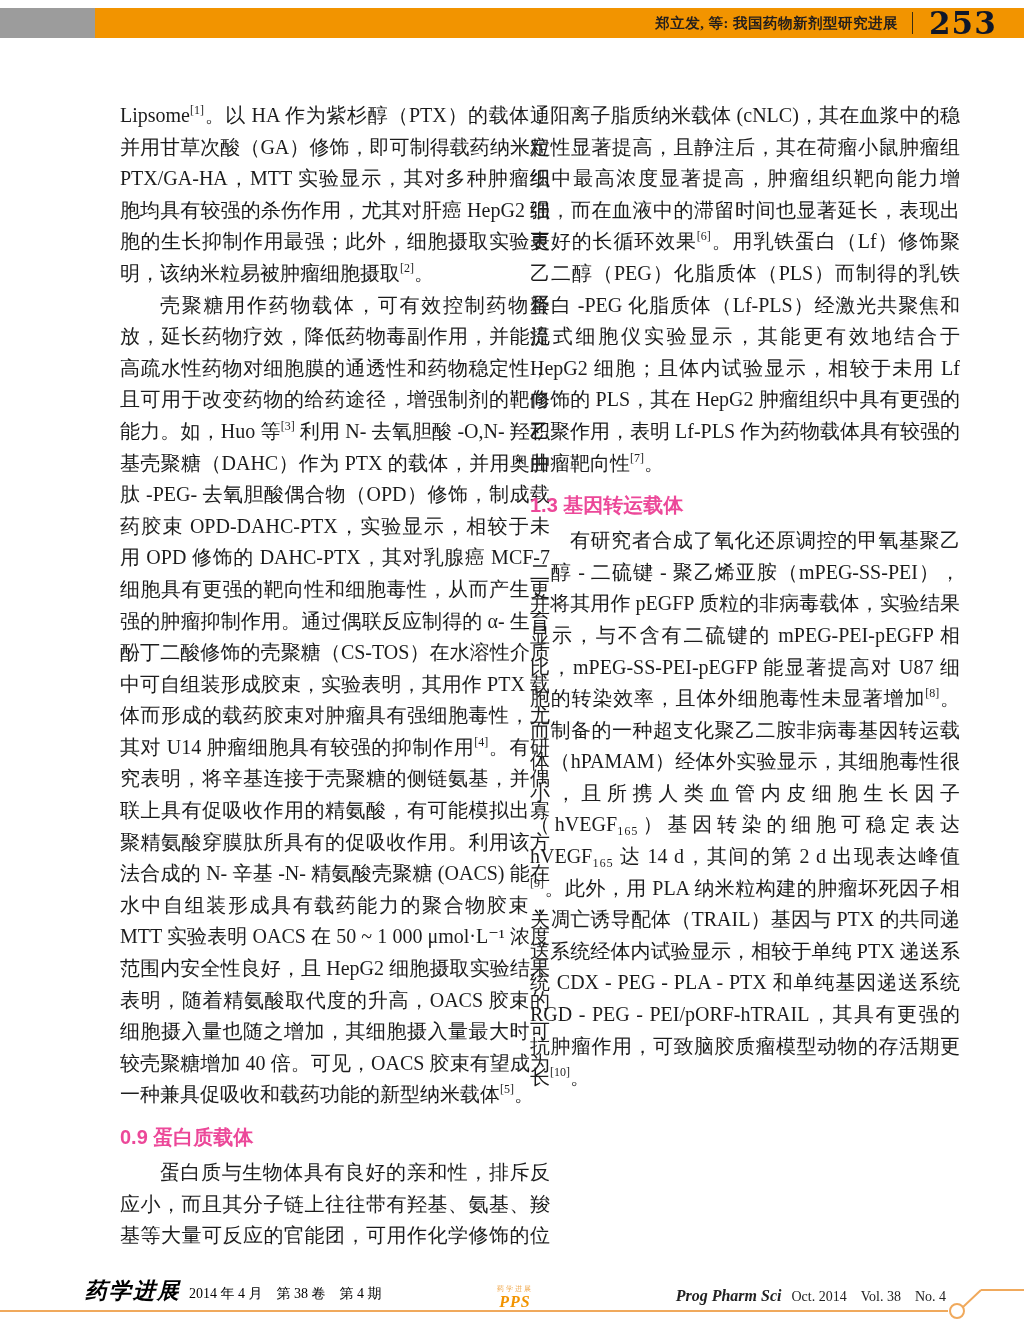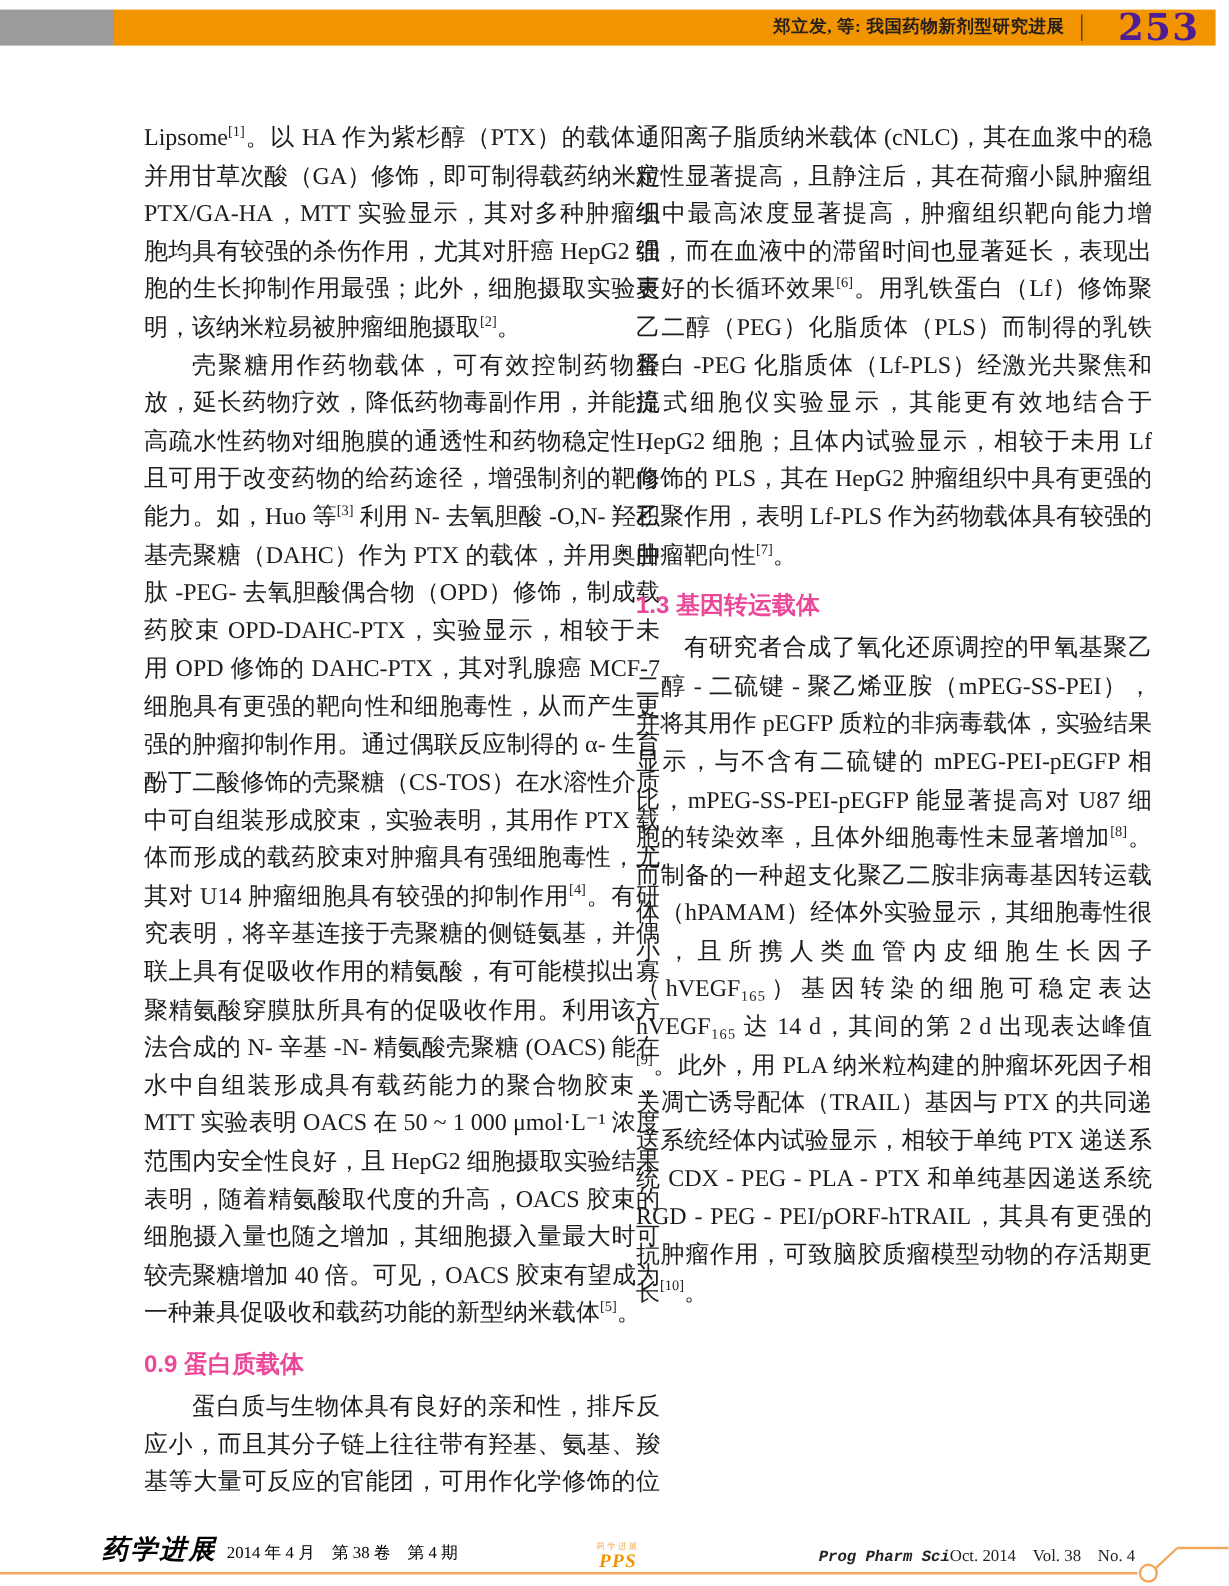--- a/index.html
+++ b/index.html
@@ -6,32 +6,32 @@
   .page{
     position:relative;width:1024px;height:1322px;margin:0 auto;
     background:#ffffff;overflow:hidden;
     font-family:"Liberation Serif","DejaVu Serif",serif;
     color:#1c1c1c;
   }
   
   .header{position:absolute;top:8px;left:0;width:1024px;height:30px;}
   .gray-block{position:absolute;left:0;top:0;width:95px;height:30px;background:#9c9c9c;}
   .orange-bar{
-    position:absolute;left:95px;top:0;right:11px;height:30px;background:#f29400;
+    position:absolute;left:95px;top:0;right:0;height:30px;background:#f29400;
     display:flex;align-items:center;justify-content:flex-end;
   }
   .running-title{
     font-size:14.5px;font-weight:bold;color:#241f1c;letter-spacing:.5px;
     margin-right:14px;line-height:30px;
   }
   .header-divider{width:1px;height:22px;background:#3a2c12;margin-right:16px;}
   .page-number{
-    width:95px;font-size:31px;font-weight:bold;color:#4c1d95;
+    width:95px;font-size:31px;font-weight:bold;color:#0f172a;
     font-family:"DejaVu Serif","Liberation Serif",serif;
-    letter-spacing:1px;line-height:30px;text-align:center;
+    letter-spacing:1px;line-height:30px;
   }
   
   .col{
     position:absolute;top:100px;width:430px;height:1150px;overflow:hidden;
     font-size:20px;line-height:31.6px;text-align:justify;
     text-justify:inter-character;
   }
   .col-left{left:85px;margin-left:35px;}
   .col-right{left:530px;}
   .para{margin:0;}
@@ -58,21 +58,21 @@
   }
   .logo-top{display:block;font-size:7px;letter-spacing:2px;color:#f0a84d;margin-bottom:1px;}
   .logo-main{
     display:block;font-size:16px;font-weight:bold;font-style:italic;
     font-family:"Liberation Serif","DejaVu Serif",serif;letter-spacing:1px;
   }
   .footer-right{
     position:absolute;right:78px;bottom:16px;white-space:nowrap;
     font-size:14px;color:#222;
   }
-  .journal-en{font-style:italic;font-weight:bold;font-size:13px;font-family:Liberation Mono, monospace;}
+  .journal-en{font-style:italic;font-weight:bold;font-size:16px;margin-right:10px;}
   .footer-deco{position:absolute;left:0;bottom:0;width:1024px;height:42px;}
 </style>
 </head>
 <body>
 
 <div class="page">
 
   <div class="header">
     <div class="gray-block"></div>
     <div class="orange-bar">

